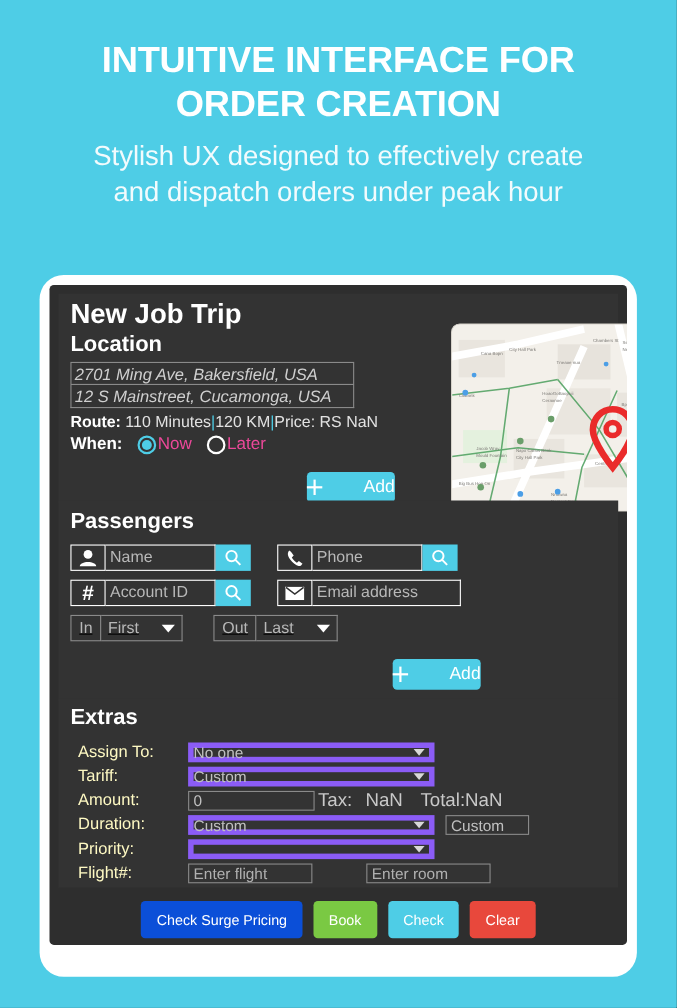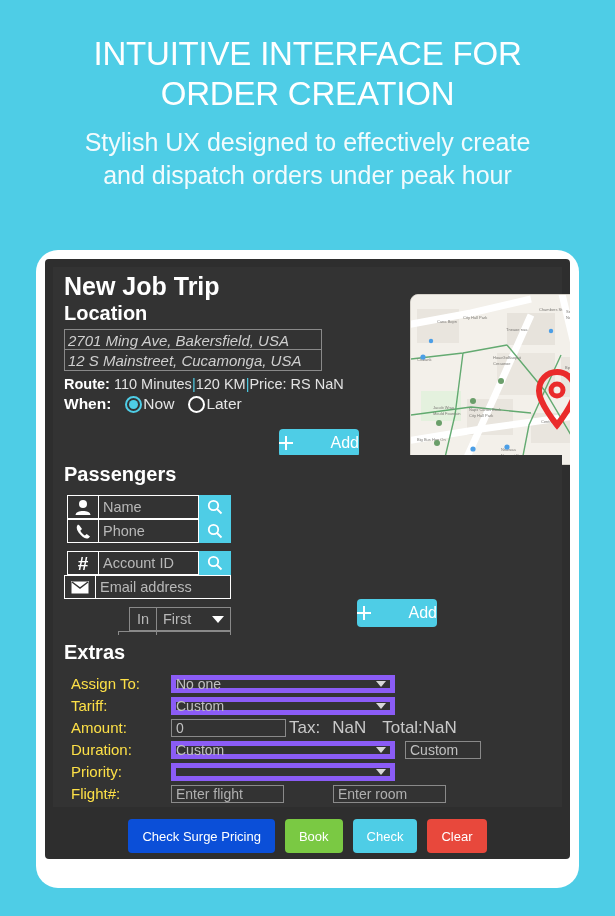--- a/index.html
+++ b/index.html
@@ -9,21 +9,21 @@
     background: #4ecde6;
     overflow: hidden;
   }
   .page { position: relative; width: 615px; height: 916px; background: #4ecde6; }
 
   
   .header { padding: 34px 52px 0 52px; text-align: center; }
   .headline {
     color: #ffffff;
     font-size: 33px;
-    font-weight: normal;
+    font-weight: bold;
     line-height: 1.2;
     letter-spacing: -0.2px;
   }
   .subhead {
     color: #f2fbfd;
     font-size: 25px;
     font-weight: normal;
     line-height: 1.32;
     margin-top: 13px;
     padding: 0 12px;
@@ -79,21 +79,21 @@
   .radio {
     width: 17px; height: 17px; border-radius: 50%;
     border: 2px solid #ffffff; display: inline-block;
     margin-left: 14px; position: relative; flex: none;
   }
   .radio.on { border-color: #4ecde6; }
   .radio.on::after {
     content: ""; position: absolute; left: 2px; top: 2px;
     width: 9px; height: 9px; border-radius: 50%; background: #4ecde6;
   }
-  .radio-text { font-size: 15.5px; color: #e5e5e5; margin-left: 1px; }
+  .radio-text { font-size: 15.5px; color: #ec4899; margin-left: 1px; }
 
   
   .map {
     position: absolute; left: 357px; top: 27px;
     width: 186px; height: 171px;
     border-radius: 8px; overflow: hidden;
     background: #f2efe9;
     border: 1px solid #d6d2ca;
   }
   .map svg { display: block; }
@@ -113,42 +113,42 @@
     content: ""; position: absolute; background: #ffffff;
   }
   .plus::before { left: 0; top: 6px; width: 14px; height: 2px; }
   .plus::after { left: 6px; top: 0; width: 2px; height: 14px; }
 
   #add-location { position: absolute; left: 226px; top: 162px; width: 80px; height: 28px; }
   #add-passenger { position: absolute; left: 304px; top: 144px; width: 80px; height: 28px; }
 
   
   .pax-inner { position: absolute; left: 11px; top: 40px; }
-  .field-row { display: flex; align-items: flex-end; margin-bottom: 8px; flex-direction: column; }
+  .field-row { display: flex; align-items: flex-start; margin-bottom: 8px; }
   .fgroup { display: flex; align-items: stretch; height: 24px; }
   .ficon {
     width: 32px; border: 1px solid #ffffff; background: transparent;
     display: flex; align-items: center; justify-content: center;
     color: #ffffff; flex: none;
   }
   .finput {
     border: 1px solid #ffffff; border-left: none;
     background: transparent; color: #b8b8b8; font-size: 14.5px;
     padding: 0 4px; outline: none; width: 100px;
     font-family: "Liberation Sans", sans-serif;
   }
   .finput::placeholder { color: #b8b8b8; opacity: 1; }
   .fsearch {
     width: 32px; background: #4ecde6; border: none;
     display: flex; align-items: center; justify-content: center;
     cursor: pointer; flex: none;
   }
   .gap { width: 24px; flex: none; }
 
-  .sel-combo { display: flex; align-items: stretch; height: 24px; }
+  .sel-combo { display: flex; align-items: stretch; height: 24px; text-decoration: underline; }
   .sel-tag {
     border: 1px solid #8a8a8a; color: #b8b8b8; font-size: 14.5px;
     padding: 0 7px; display: flex; align-items: center; flex: none;
     background: transparent;
   }
   .sel-body {
     border: 1px solid #8a8a8a; border-left: none;
     color: #b8b8b8; font-size: 14.5px;
     padding: 0 6px; display: flex; align-items: center;
     min-width: 74px; justify-content: space-between; gap: 8px;
@@ -156,21 +156,21 @@
   }
   .caret {
     width: 0; height: 0; border-left: 6px solid transparent;
     border-right: 6px solid transparent; border-top: 7px solid #ffffff;
     flex: none;
   }
 
   
   .ex-inner { position: absolute; left: 18px; top: 38px; }
   .ex-row { display: flex; align-items: center; height: 21px; margin-bottom: 1px; }
-  .ex-label { width: 100px; color: #fde047; font-size: 15px; flex: none; }
+  .ex-label { width: 100px; color: #fef9c3; font-size: 15px; flex: none; }
   .ex-select {
     width: 224px; height: 18px; border: 5px solid #8b5cf6;
     background: transparent; color: #c0c0c0; font-size: 14px;
     display: flex; align-items: center; padding: 0 0;
     justify-content: space-between; cursor: pointer;
   }
   .caret-sm {
     width: 0; height: 0; border-left: 5px solid transparent;
     border-right: 5px solid transparent; border-top: 6px solid #d8d8d8;
     flex: none; margin-right: 4px;

